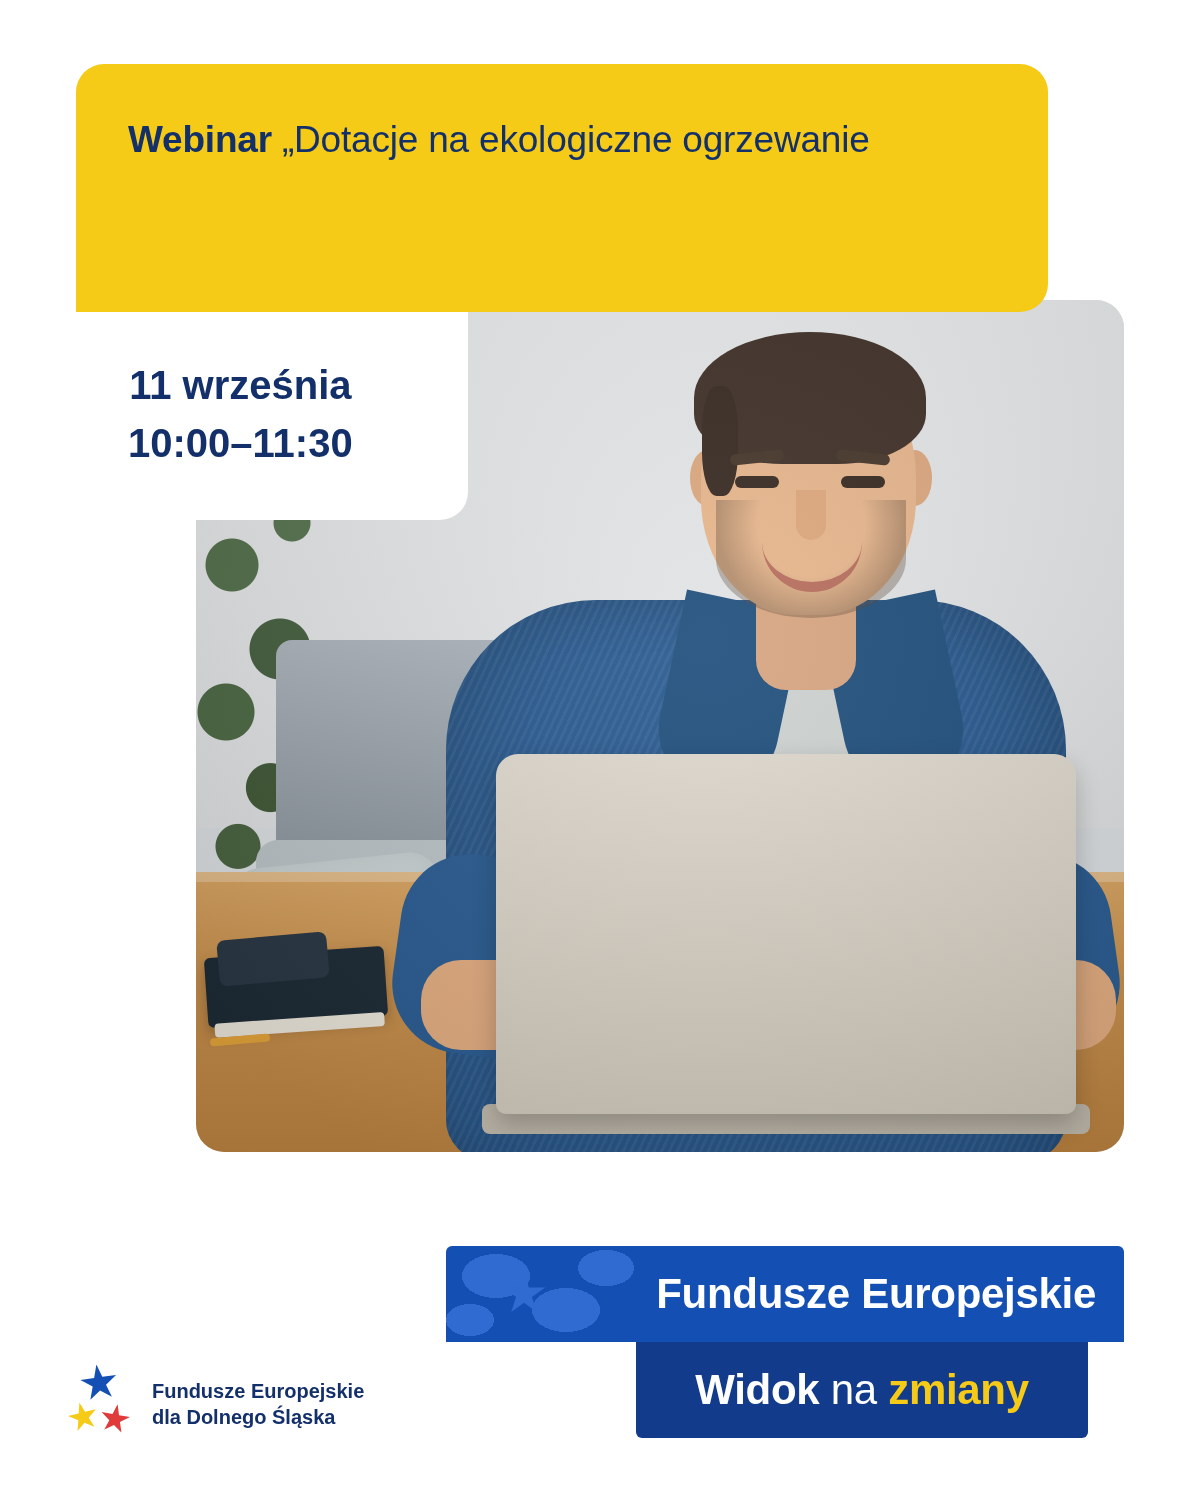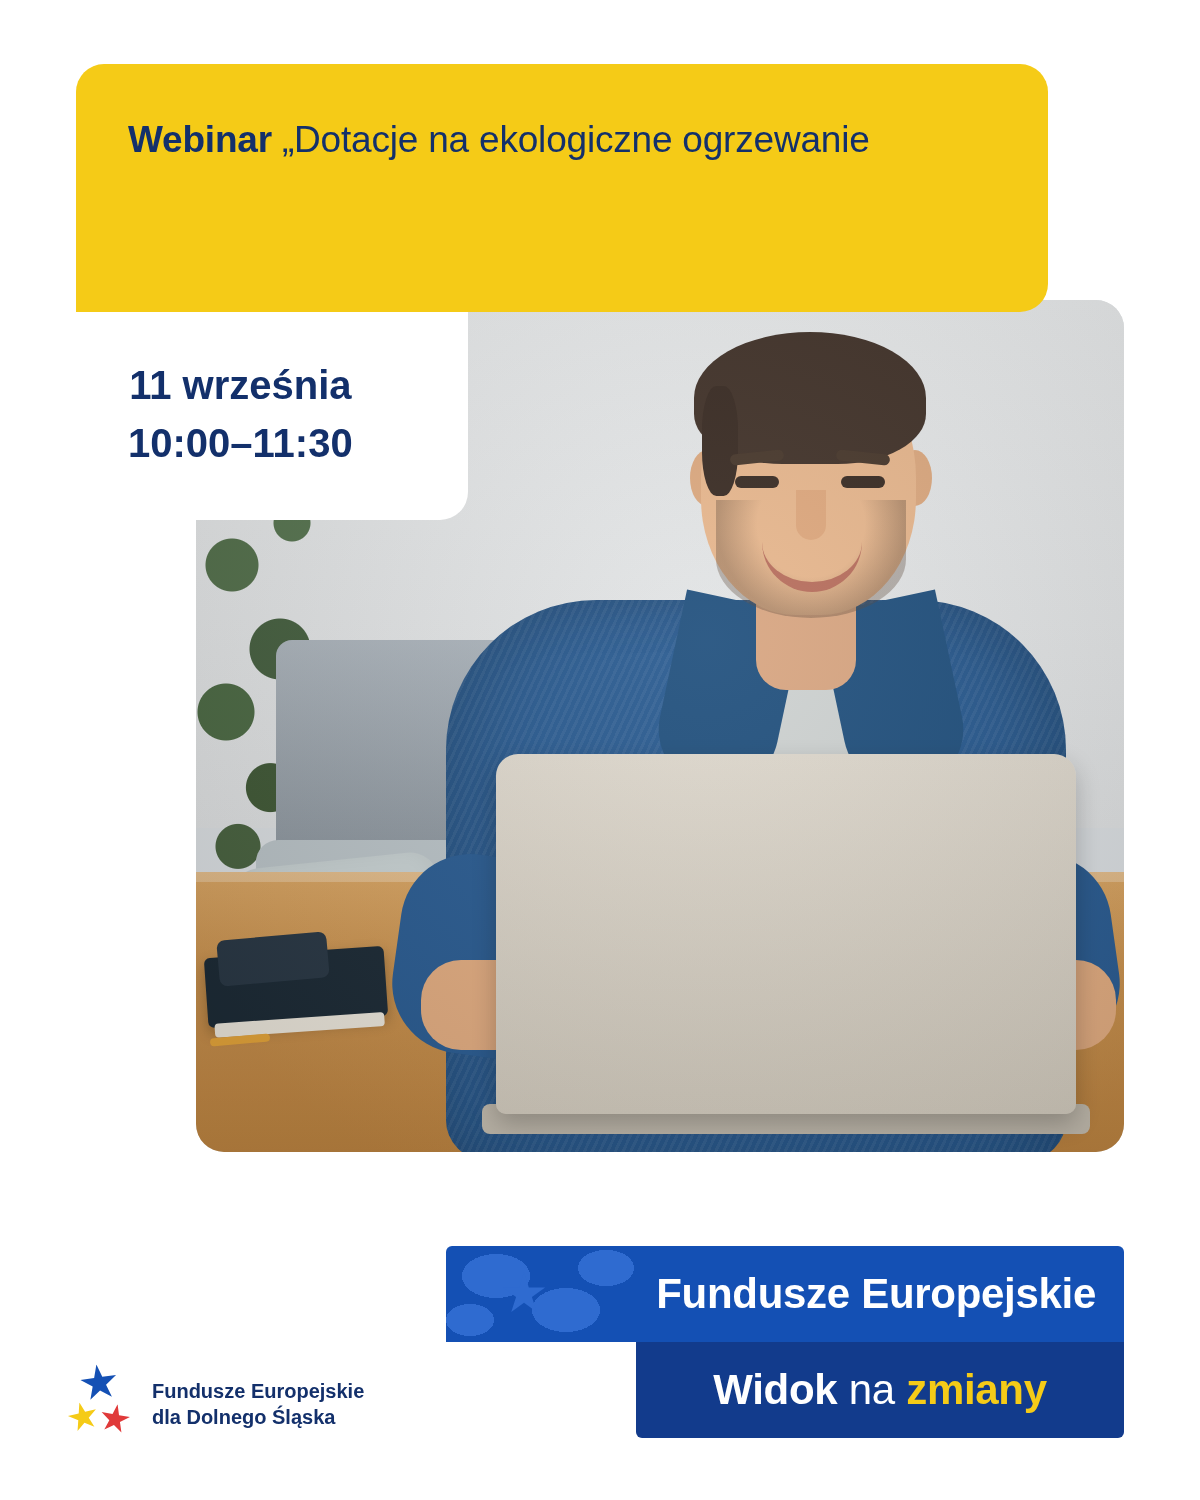--- a/index.html
+++ b/index.html
@@ -244,21 +244,21 @@
     background: #2f6bd0;
     clip-path: polygon(50% 0%, 61% 35%, 98% 35%, 68% 57%, 79% 91%, 50% 70%, 21% 91%, 32% 57%, 2% 35%, 39% 35%);
   }
   .fe-bar-label {
     position: absolute; right: 28px; top: 50%; transform: translateY(-50%);
     font-size: 42px; font-weight: 700; color: #ffffff; letter-spacing: -0.3px;
   }
   .widok-bar {
     position: absolute;
     left: 636px; top: 1342px;
-    width: 488px; height: 96px;
+    width: 452px; height: 96px;
     background: #123b8c;
     border-radius: 0 0 6px 6px;
   }
   .widok-label {
     position: absolute; left: 50%; top: 50%; transform: translate(-50%, -50%);
     font-size: 42px; color: #ffffff; white-space: nowrap; letter-spacing: -0.3px;
   }
   .widok-label b { font-weight: 700; }
   .widok-label .accent { color: #f5cb17; font-weight: 700; }
 

